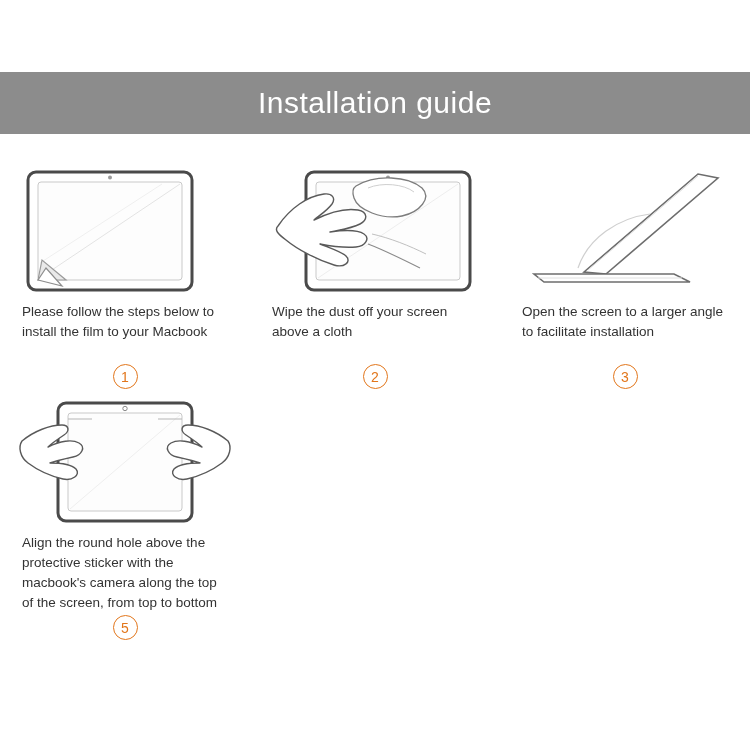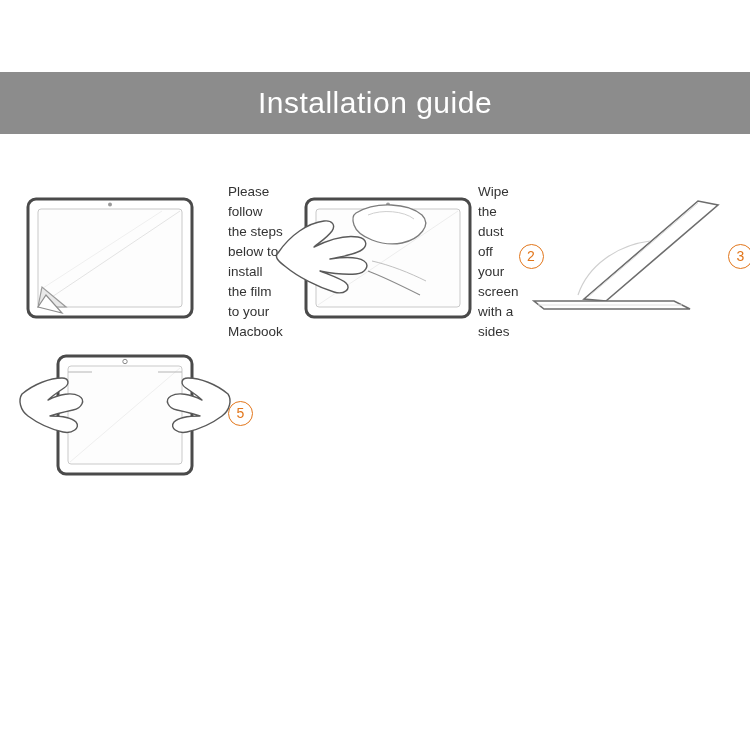--- a/index.html
+++ b/index.html
@@ -48,21 +48,21 @@
     top: 130px;
     width: 750px;
     display: flex;
     flex-wrap: wrap;
   }
   .cell {
     width: 250px;
     box-sizing: border-box;
     padding: 10px 22px 0 22px;
     display: flex;
-    flex-direction: row;
+    flex-direction: column;
     align-items: center;
   }
 
   .art {
     width: 206px;
     height: 120px;
     position: relative;
   }
   .caption {
     width: 100%;
@@ -135,39 +135,40 @@
           <path d="M96 20 C110 14 132 16 142 24" fill="none" stroke="#cfcfcf" stroke-width="1"></path>
 
           <path d="M6 58 C18 40 36 28 52 26 C60 25 64 30 60 36 C54 44 46 48 42 52
                    C58 44 74 40 86 42 C96 44 96 52 88 56 C78 61 66 62 58 64
                    C72 62 86 62 92 66 C98 70 94 78 84 79 C72 80 58 78 48 76
                    C58 80 70 84 74 88 C80 94 72 100 62 97 C46 92 26 82 14 72 C6 66 2 62 6 58 Z" fill="#ffffff" stroke="#5a5a5a" stroke-width="1.4" stroke-linejoin="round"></path>
           <path d="M96 76 C112 82 132 92 148 100" fill="none" stroke="#8a8a8a" stroke-width="1.1"></path>
           <path d="M100 66 C118 70 138 78 154 86" fill="none" stroke="#c0c0c0" stroke-width="1"></path>
         </svg>
       </div>
-      <div class="caption">Wipe the dust off your screen with a sides</div>
+      <div class="caption">Wipe the dust off your screen above a cloth</div>
       <div class="numwrap">
         <div class="num">2</div>
       </div>
     </div>
 
     <div class="cell">
       <div class="art">
         <svg width="206" height="120" viewBox="0 0 206 120">
 
           <path d="M62 104 L176 6 L196 10 L84 106 Z" fill="#ffffff" stroke="#6d6d6d" stroke-width="1.6"></path>
           <path d="M66 102 L176 8" fill="none" stroke="#dcdcdc" stroke-width="1"></path>
 
           <path d="M12 106 L152 106 L168 114 L22 114 Z" fill="#ffffff" stroke="#6d6d6d" stroke-width="1.6"></path>
           <line x1="16" y1="110" x2="160" y2="110" stroke="#e0e0e0" stroke-width="1"></line>
 
           <path d="M56 100 C66 70 96 50 128 46" fill="none" stroke="#cfcfcf" stroke-width="1.2"></path>
         </svg>
       </div>
+      <div class="caption">Open the screen to a larger angle to facilitate installation</div>
       <div class="numwrap">
         <div class="num">3</div>
       </div>
     </div>
 
 
     <div class="cell row2">
       <div class="art">
         <svg width="206" height="120" viewBox="0 0 206 120">
           <rect x="36" y="4" width="134" height="118" rx="8" fill="#ffffff" stroke="#4a4a4a" stroke-width="3"></rect>
@@ -180,20 +181,21 @@
                    C40 64 50 66 54 70 C59 76 50 82 41 80 C28 77 14 70 6 64 C-2 58 -4 48 0 42 Z" fill="#ffffff" stroke="#5a5a5a" stroke-width="1.4" stroke-linejoin="round"></path>
 
           <path d="M206 42 C194 32 178 26 166 26 C159 26 158 32 164 36 C170 40 176 44 180 48
                    C168 42 156 40 149 44 C142 48 146 56 155 58 C164 60 173 62 178 64
                    C166 64 156 66 152 70 C147 76 156 82 165 80 C178 77 192 70 200 64 C208 58 210 48 206 42 Z" fill="#ffffff" stroke="#5a5a5a" stroke-width="1.4" stroke-linejoin="round"></path>
 
           <line x1="46" y1="20" x2="70" y2="20" stroke="#b5b5b5" stroke-width="1"></line>
           <line x1="136" y1="20" x2="160" y2="20" stroke="#b5b5b5" stroke-width="1"></line>
         </svg>
       </div>
+      <div class="caption">Align the round hole above the protective sticker with the macbook's camera along the top of the screen, from top to bottom</div>
       <div class="numwrap">
         <div class="num">5</div>
       </div>
     </div>
 
 
   </div>
 </div>
 
 </body></html>

